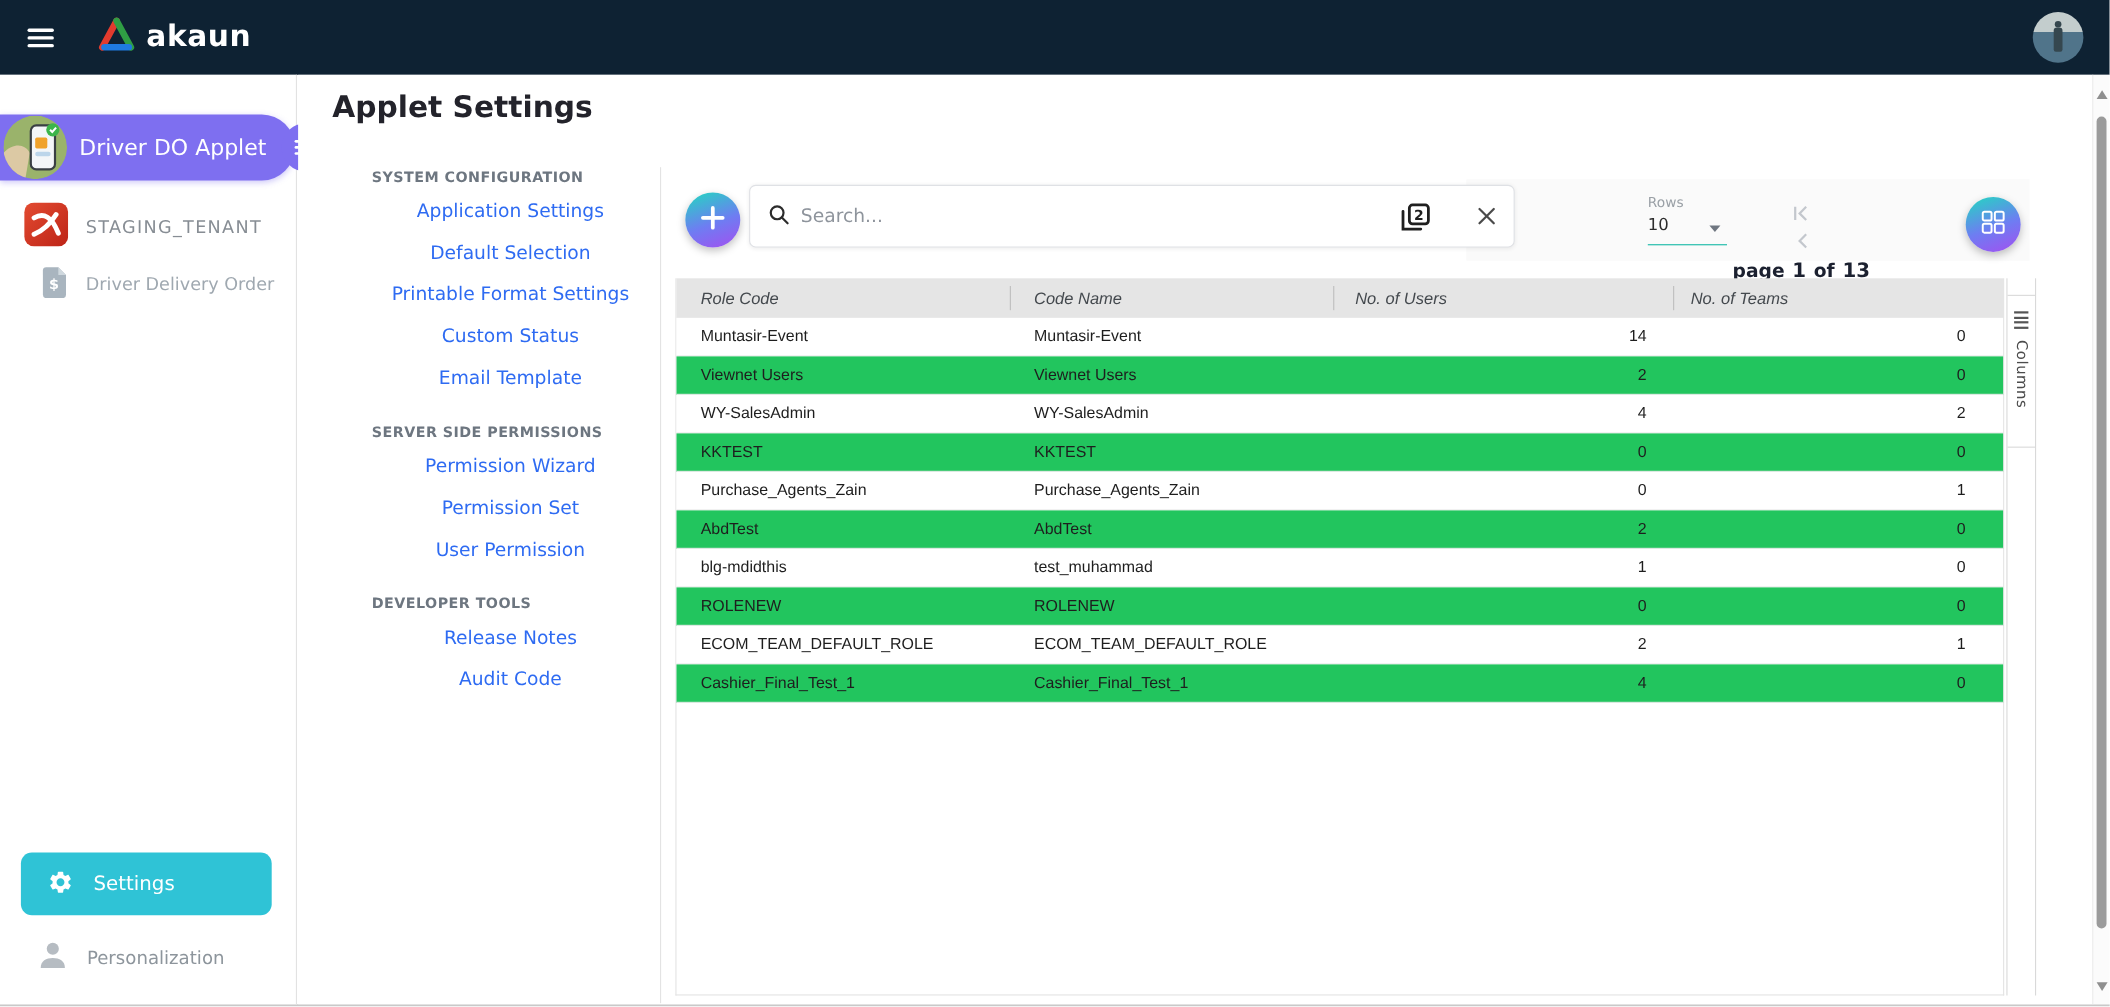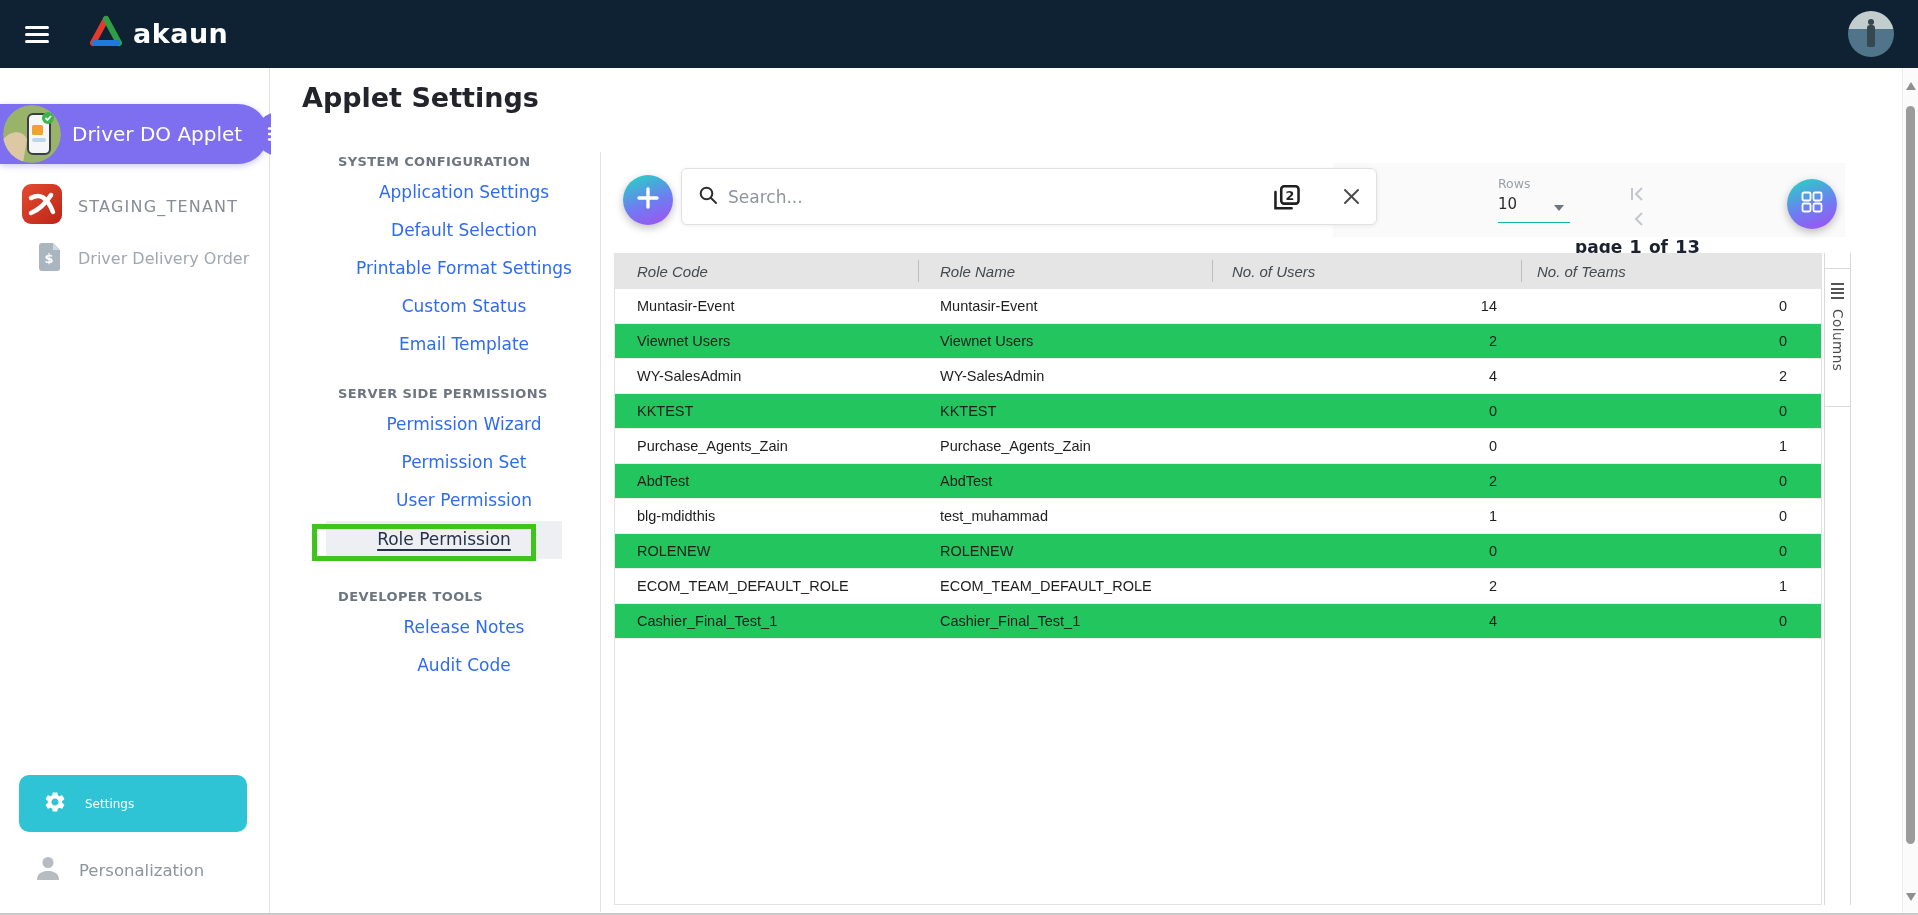--- a/index.html
+++ b/index.html
@@ -31,21 +31,21 @@
   .applet-bump{position:absolute;left:256px;top:44px;width:44px;height:44px;border-radius:50%;background:var(--purple);
                display:flex;align-items:center;justify-content:center;cursor:pointer;}
   .side-item{position:absolute;display:flex;align-items:center;gap:16px;cursor:pointer;}
   .side-item .lbl{color:#8d959c;font-size:16px;}
   .tenant{left:22px;top:116px;}
   .tenant .lbl{letter-spacing:1.2px;font-weight:500;color:#878d94;}
   .module{left:38px;top:174px;}
   .module .lbl{color:#9fa8b0;}
   .settings-btn{position:absolute;left:19px;top:707px;width:228px;height:57px;border-radius:10px;background:var(--teal);
                 display:flex;align-items:center;gap:18px;padding-left:24px;cursor:pointer;}
-  .settings-btn .lbl{color:#fff;font-size:12px;font-weight:500;}
+  .settings-btn .lbl{color:#fff;font-size:18px;font-weight:500;}
   .personalization{left:33px;top:785px;}
   .personalization .lbl{font-size:16.5px;}
 
   
   .content{position:absolute;left:271px;top:68px;width:1631px;height:847px;background:#fff;}
   .page-title{position:absolute;left:31px;top:14px;font-size:27px;font-weight:600;color:#23232b;}
   .vdivider{position:absolute;left:329px;top:84px;width:1px;height:760px;background:#e3e3e3;}
 
   
   .settings-nav{position:absolute;left:67px;top:86px;width:252px;}
@@ -222,21 +222,20 @@
         <div class="nav-heading">SYSTEM CONFIGURATION</div>
         <div class="nav-item">Application Settings</div>
         <div class="nav-item">Default Selection</div>
         <div class="nav-item">Printable Format Settings</div>
         <div class="nav-item">Custom Status</div>
         <div class="nav-item">Email Template</div>
         <div class="nav-heading">SERVER SIDE PERMISSIONS</div>
         <div class="nav-item">Permission Wizard</div>
         <div class="nav-item">Permission Set</div>
         <div class="nav-item">User Permission</div>
-        <div class="nav-item active">Role Permission<div class="green-box"></div></div>
         <div class="nav-heading">DEVELOPER TOOLS</div>
         <div class="nav-item">Release Notes</div>
         <div class="nav-item">Audit Code</div>
       </div>
 
     <div class="gray-panel"></div>
 
     <div class="plus-btn">
       <span>
         <svg width="24" height="24" viewBox="0 0 24 24">
@@ -314,21 +313,21 @@
           <rect x="12.5" y="1.5" width="8" height="8" rx="1.5" stroke="#fff" stroke-width="1.8" fill="none"></rect>
           <rect x="1.5" y="12.5" width="8" height="8" rx="1.5" stroke="#fff" stroke-width="1.8" fill="none"></rect>
           <rect x="12.5" y="12.5" width="8" height="8" rx="1.5" stroke="#fff" stroke-width="1.8" fill="none"></rect>
         </svg>
       </span>
     </div>
 
     <div class="tablebox">
       <div class="thead">
           <div class="thcell c0">Role Code</div>
-          <div class="thcell c1">Role Name</div>
+          <div class="thcell c1">Code Name</div>
           <div class="thcell c2">No. of Users</div>
           <div class="thcell c3">No. of Teams</div>
         </div>
       <div>
           <div class="trow">
             <div class="tcell c0">Muntasir-Event</div>
             <div class="tcell c1">Muntasir-Event</div>
             <div class="tcell c2">14</div>
             <div class="tcell c3">0</div>
           </div>

